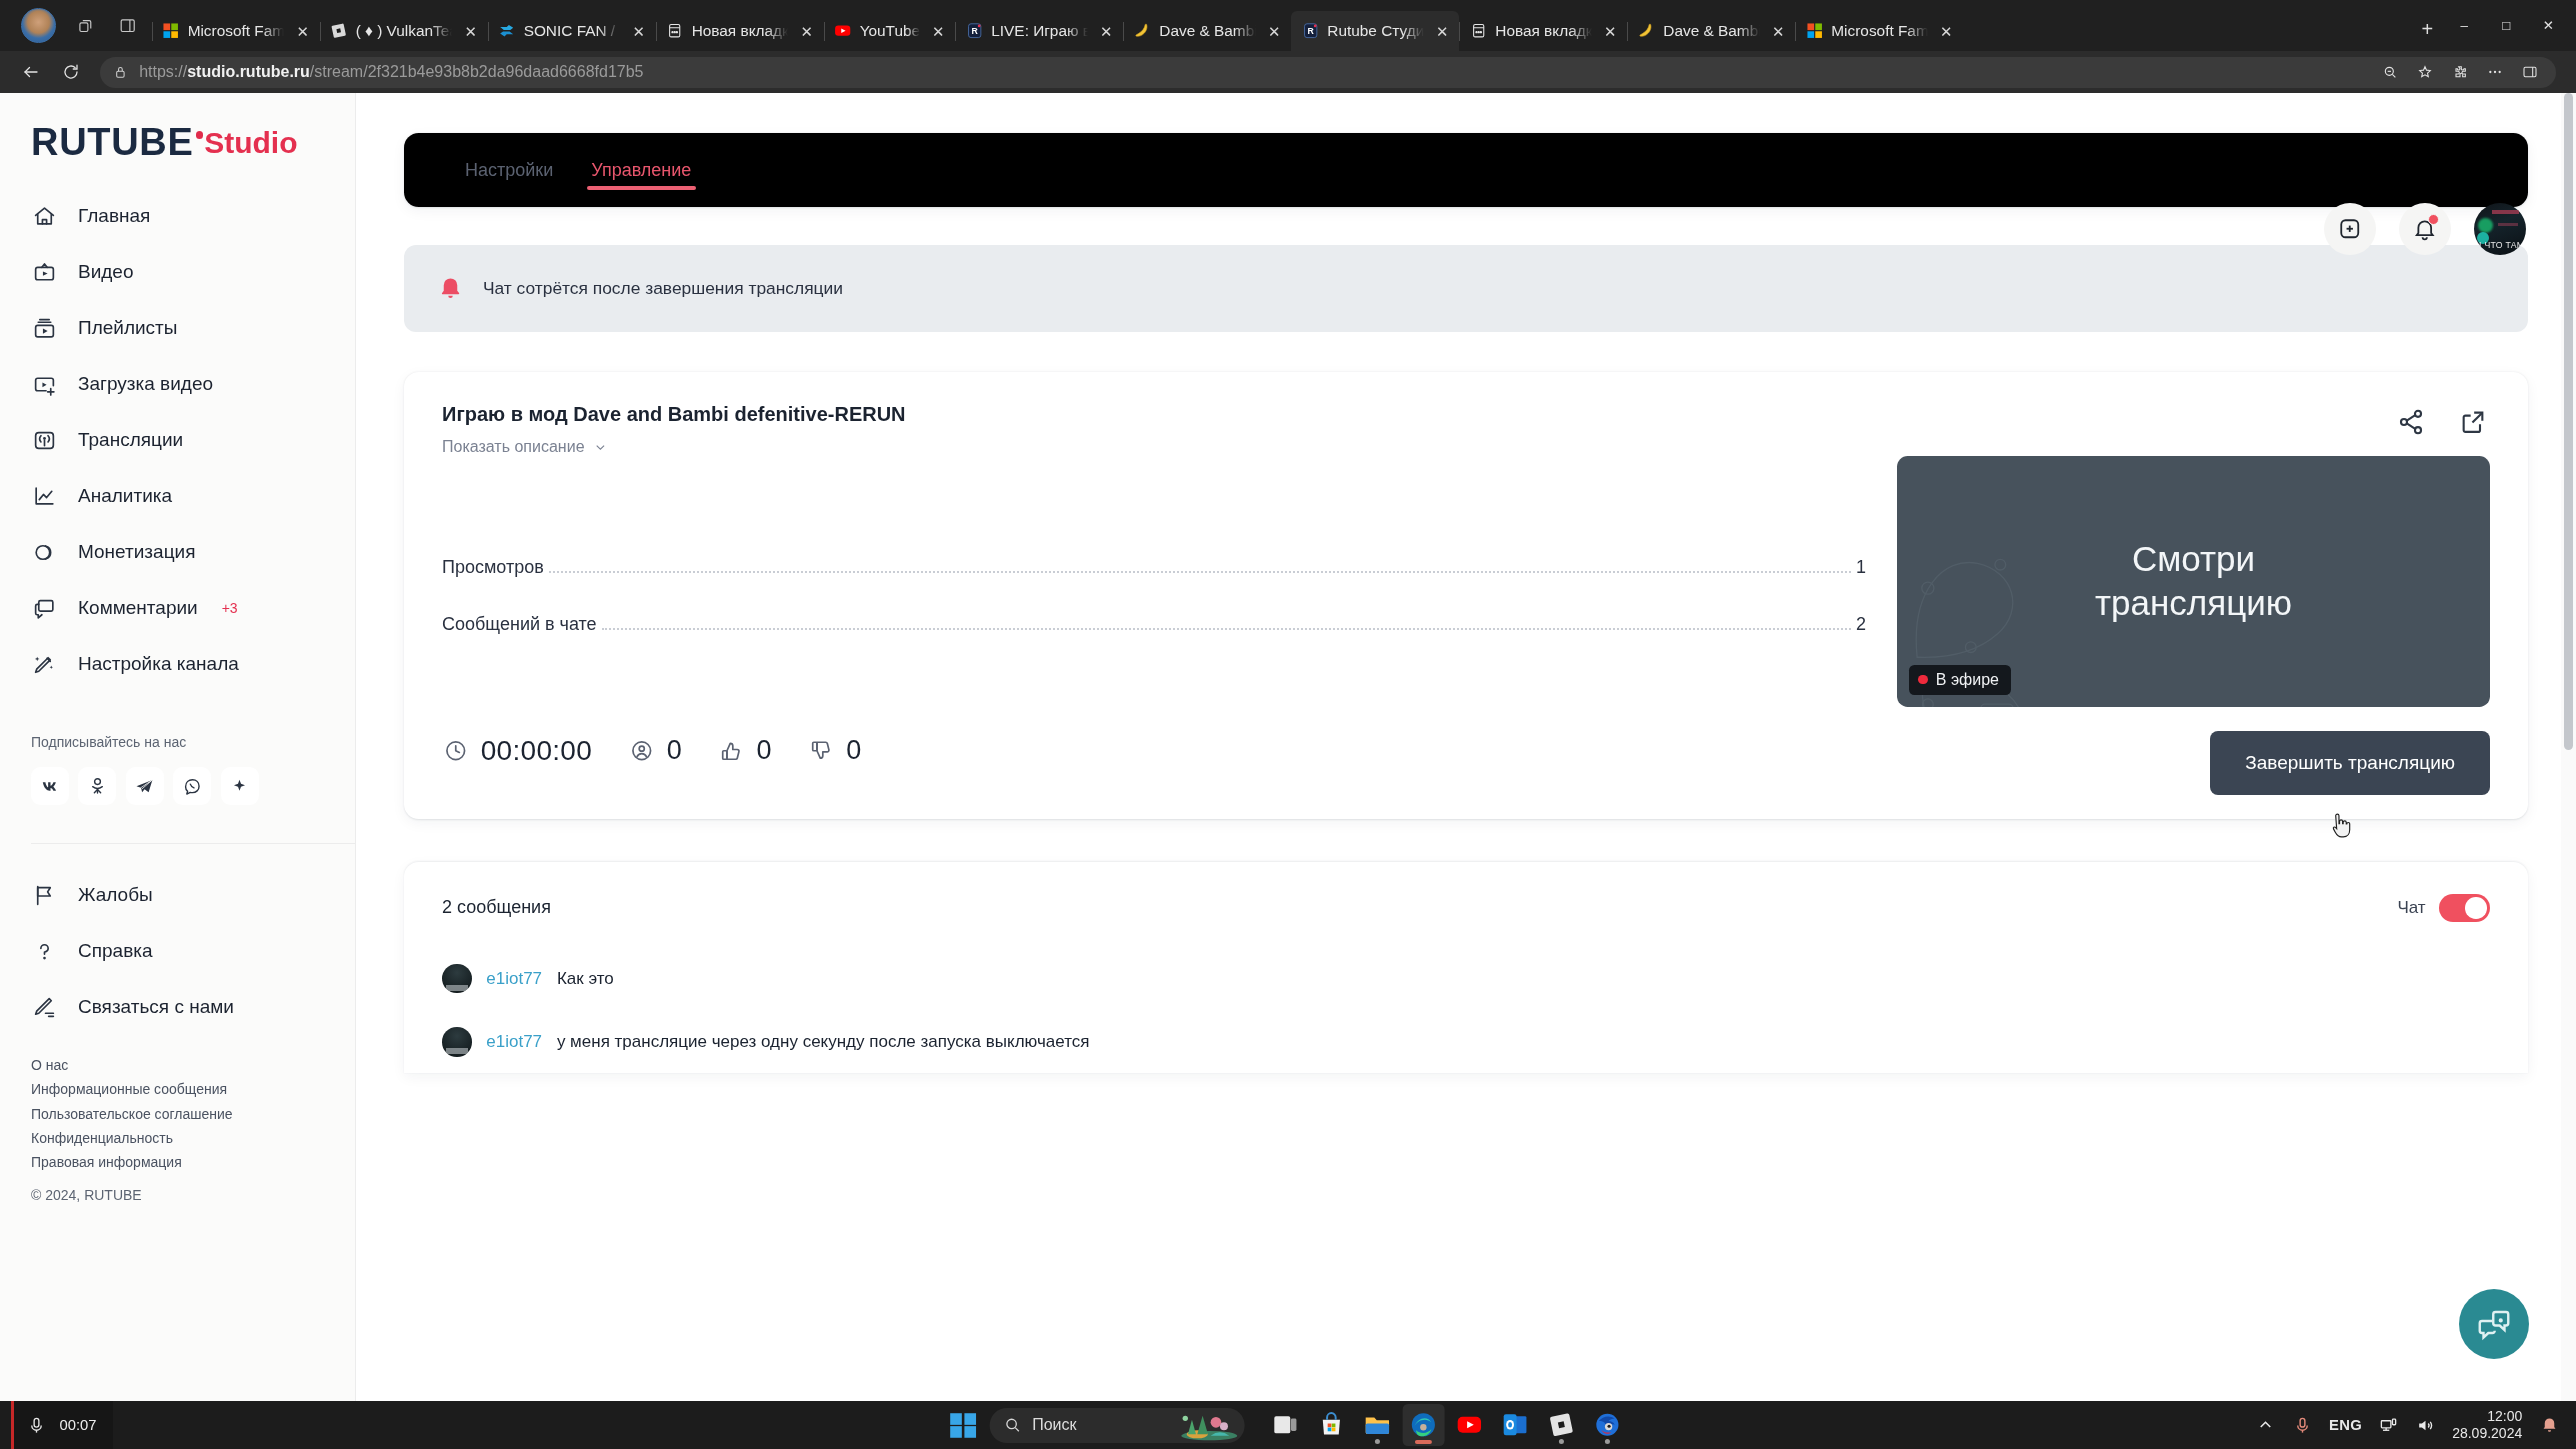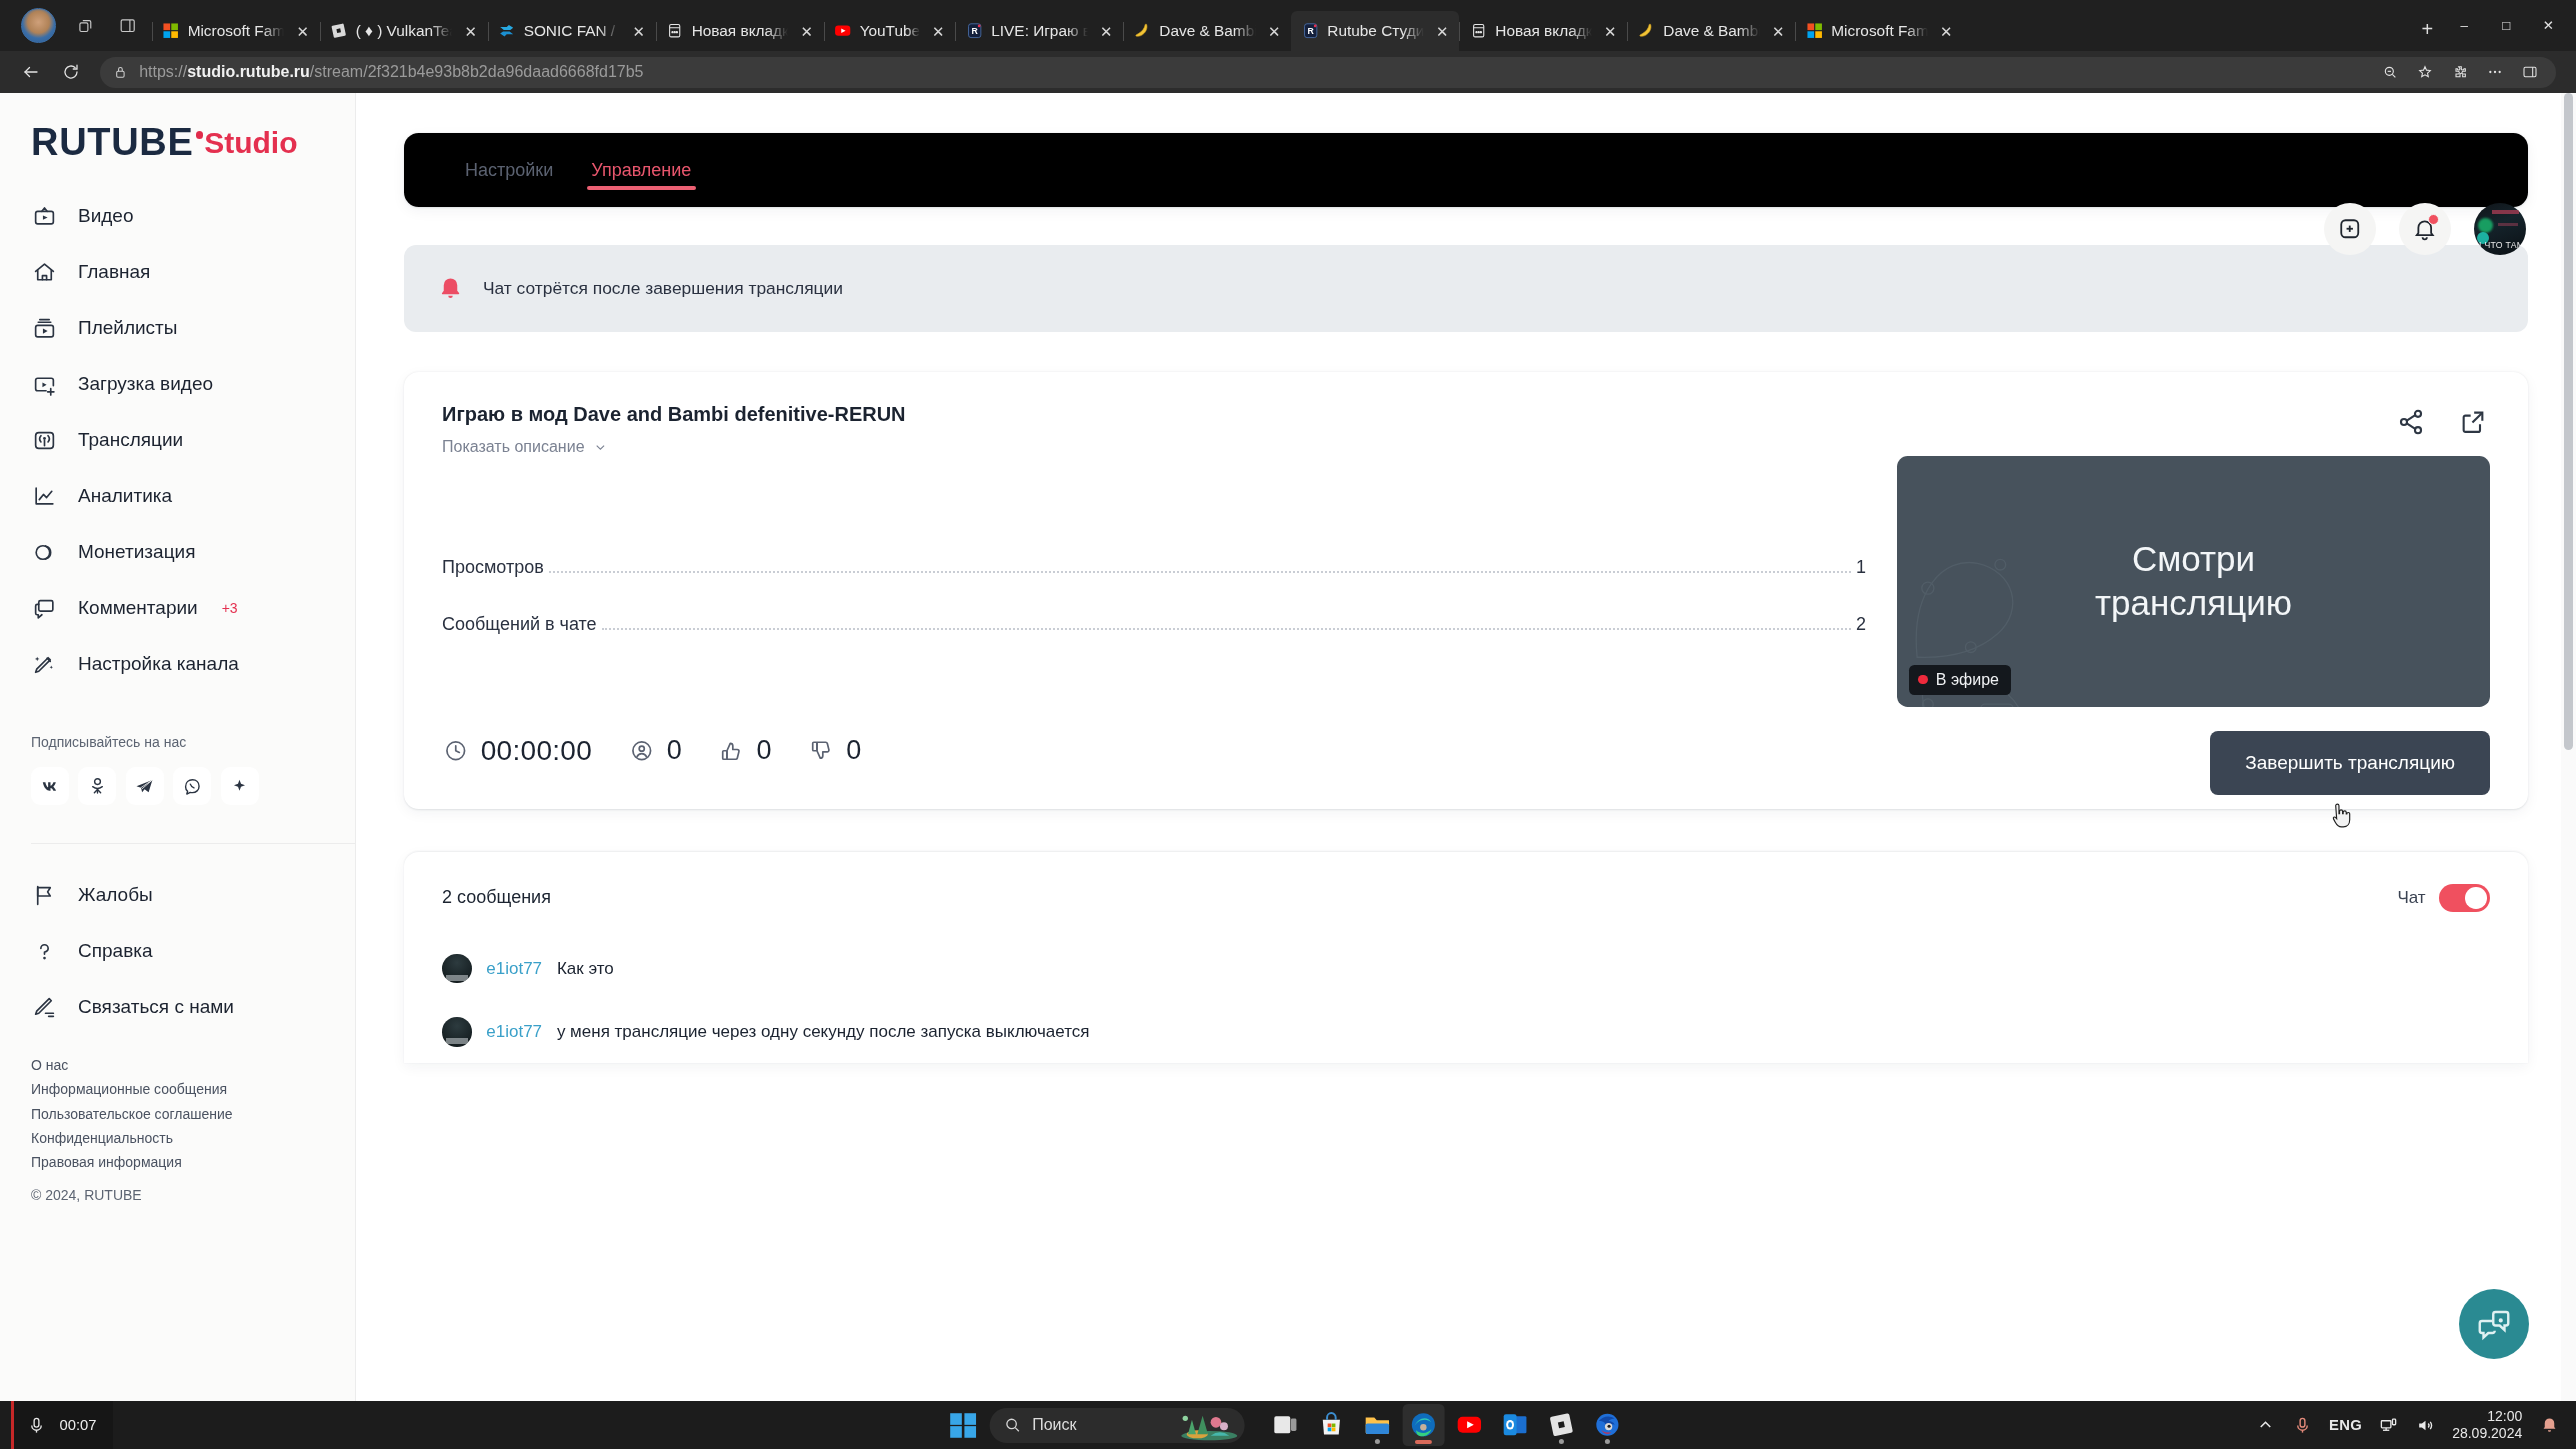--- a/index.html
+++ b/index.html
@@ -118,21 +118,21 @@
     margin: 38px 48px 0 48px; background:#e9ecef; border-radius:12px;
     display:flex; align-items:center; gap:17.4px; padding: 28px 32px; min-height:87px;
   }
   .banner-ico { width:29.5px; height:29.5px; flex:0 0 29.5px; display:flex; align-items:center; justify-content:center; color:#ec4d64; }
   .banner-ico svg { width:27px; height:27px; }
   .banner-text { font-size:17.4px; color:#2a3140; }
 
   .stream-card {
     margin: 40px 48px 0 48px; background:#fff; border-radius:14.8px;
     box-shadow: 0 0.7px 2px rgba(20,30,50,.10), 0 4px 13.4px rgba(20,30,50,.05);
-    padding: 31px 38px 14px 38px; position:relative;
+    padding: 31px 38px 24px 38px; position:relative;
     display:flex; gap:27px;
   }
   .sc-left { flex:1; min-width:0; display:flex; flex-direction:column; }
   .sc-title { font-size:20px; font-weight:700; color:#1b2330; }
   .sc-desc-toggle { display:flex; align-items:center; gap:8px; margin-top:12px; color:#7b8292; font-size:16px; }
   .sc-desc-toggle svg { width:14.8px; height:14.8px; }
 
   .stats-list { margin-top: 101px; }
   .stat-row { display:flex; align-items:baseline; gap:0; margin-bottom:36px; }
   .stat-label { font-size:18px; color:#2a3140; white-space:nowrap; }
@@ -455,36 +455,36 @@
       <div class="logo">
         <span class="logo-ru">RUTUBE</span>
         <span class="logo-dot"></span>
         <span class="logo-st">Studio</span>
       </div>
 
       <div class="nav">
           <div class="nav-item">
             <span class="nav-ico">
               <svg viewBox="0 0 24 24" fill="none" stroke="currentColor" stroke-width="1.6" stroke-linecap="round" stroke-linejoin="round">
+                <path d="M3.5 11L12 4l8.5 7"></path>
+                <path d="M5.5 10v9h13v-9"></path>
+                <path d="M10 19v-4h4v4"></path>
+              </svg>
+            </span>
+            <span class="nav-label">Главная</span>
+          </div>
+          <div class="nav-item">
+            <span class="nav-ico">
+              <svg viewBox="0 0 24 24" fill="none" stroke="currentColor" stroke-width="1.6" stroke-linecap="round" stroke-linejoin="round">
                 <rect x="3.5" y="7" width="17" height="12" rx="2"></rect>
                 <path d="M9.5 7L12 3.8 14.5 7"></path>
                 <polygon points="10.5,11 15,13 10.5,15" fill="currentColor" stroke="none"></polygon>
               </svg>
             </span>
             <span class="nav-label">Видео</span>
-          </div>
-          <div class="nav-item">
-            <span class="nav-ico">
-              <svg viewBox="0 0 24 24" fill="none" stroke="currentColor" stroke-width="1.6" stroke-linecap="round" stroke-linejoin="round">
-                <path d="M3.5 11L12 4l8.5 7"></path>
-                <path d="M5.5 10v9h13v-9"></path>
-                <path d="M10 19v-4h4v4"></path>
-              </svg>
-            </span>
-            <span class="nav-label">Главная</span>
           </div>
           <div class="nav-item">
             <span class="nav-ico">
               <svg viewBox="0 0 24 24" fill="none" stroke="currentColor" stroke-width="1.6" stroke-linecap="round" stroke-linejoin="round">
                 <rect x="3.5" y="9" width="17" height="11" rx="2"></rect>
                 <line x1="6" y1="6" x2="18" y2="6"></line>
                 <line x1="7.5" y1="3.5" x2="16.5" y2="3.5"></line>
                 <polygon points="10.5,12 15,14.5 10.5,17" fill="currentColor" stroke="none"></polygon>
               </svg>
             </span>

